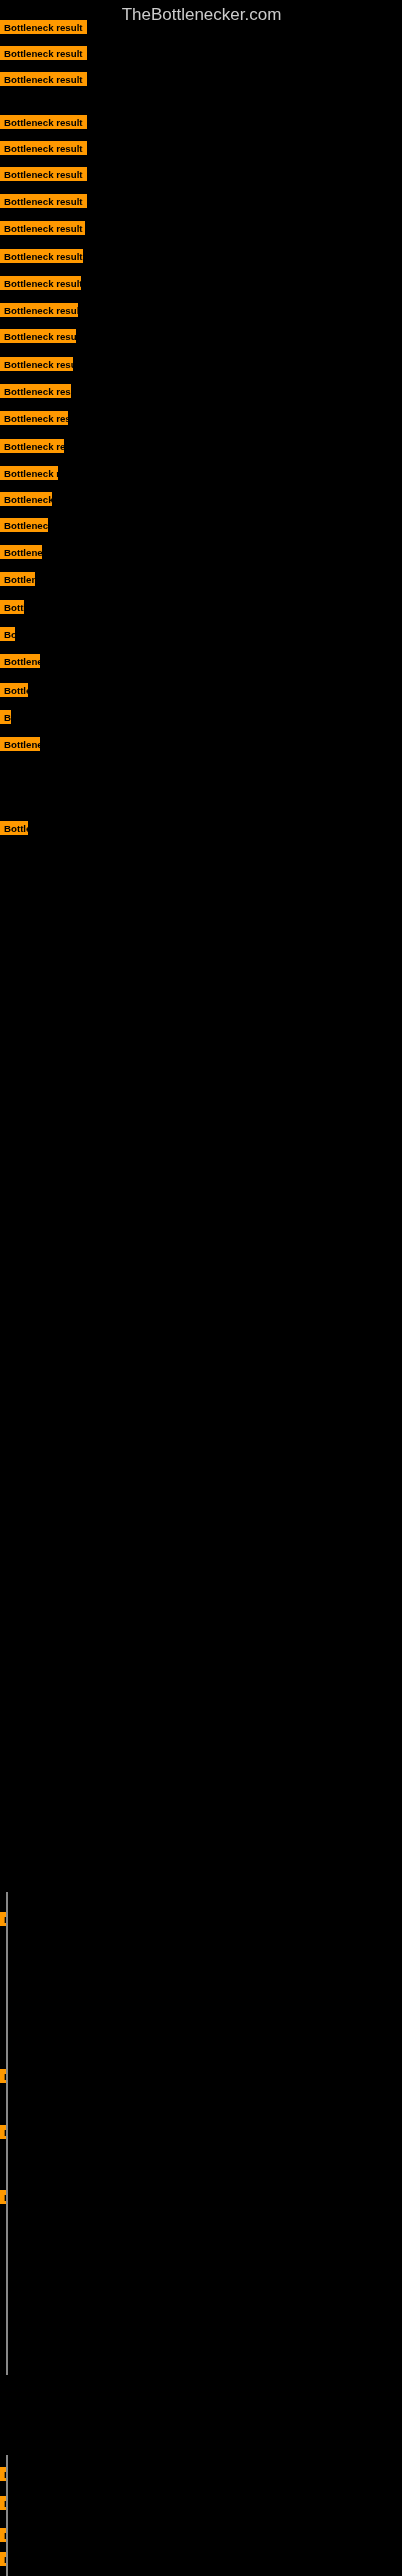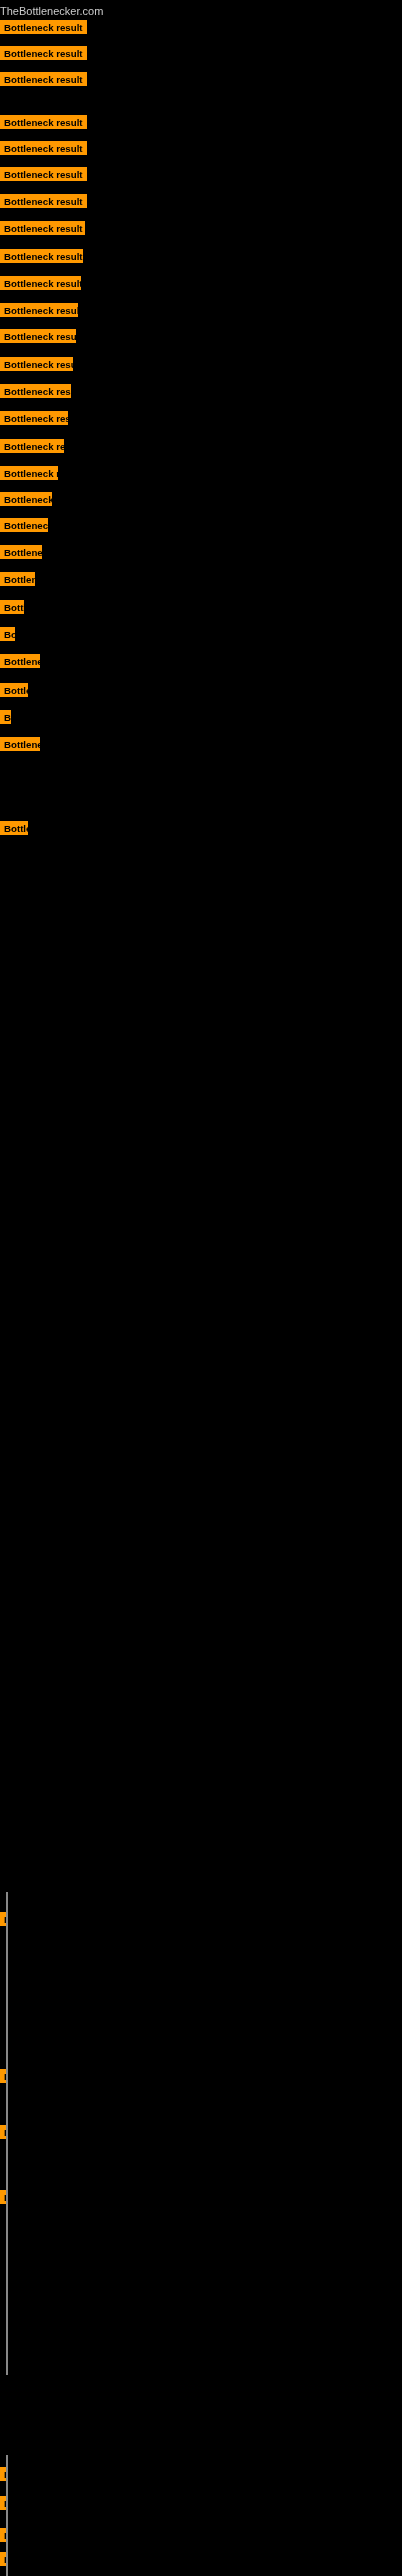--- a/index.html
+++ b/index.html
@@ -5,21 +5,22 @@
     * { margin: 0; padding: 0; box-sizing: border-box; }
     body {
       background-color: #000;
       width: 403px;
       min-height: 2576px;
       font-family: Arial, sans-serif;
       position: relative;
     }
     .site-title {
       color: #ccc;
-      font-size: 11px;
+      font-size: 17px;
+      text-align: center;
       padding: 4.8px 0 3.2px 0;
       position: absolute;
       top: 0;
       left: 0;
       right: 0;
     }
     .bottleneck-label {
       background-color: #f90;
       color: #000;
       font-size: 9.7px;

